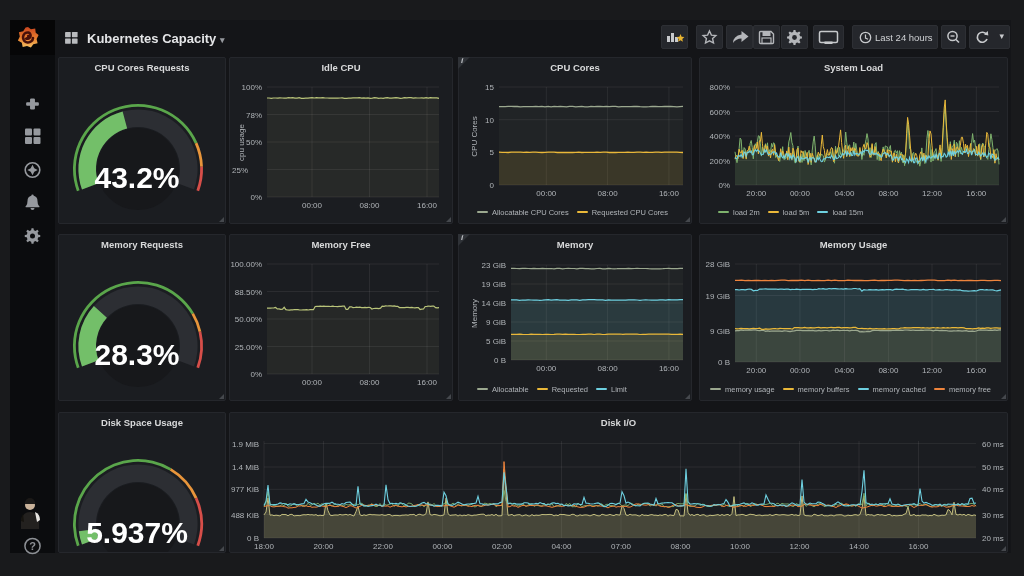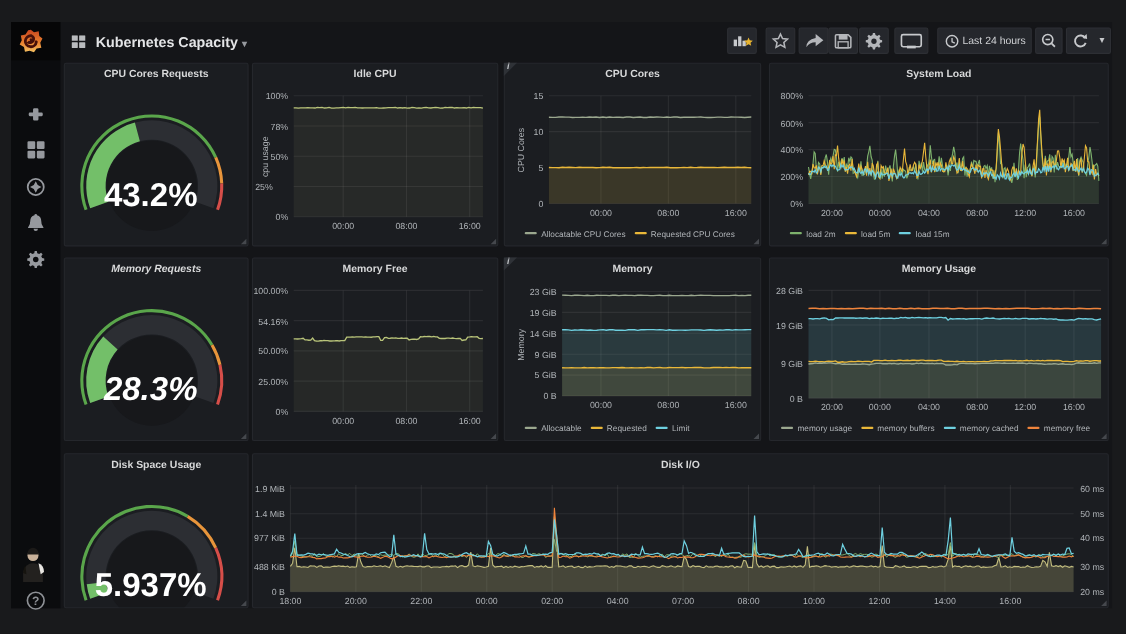--- a/index.html
+++ b/index.html
@@ -137,21 +137,21 @@
         <circle cx="79.0" cy="111" r="41.0" fill="#17181b"></circle>
         <path d="M17.92,133.23 A65.0,65.0 0 0 1 138.38,84.56 L135.82,85.70 A62.2,62.2 0 0 0 20.55,132.27 Z" fill="#5aa64b"></path>
         <path d="M138.38,84.56 A65.0,65.0 0 0 1 143.96,108.73 L141.16,108.83 A62.2,62.2 0 0 0 135.82,85.70 Z" fill="#e8953b"></path>
         <path d="M143.96,108.73 A65.0,65.0 0 0 1 140.08,133.23 L137.45,132.27 A62.2,62.2 0 0 0 141.16,108.83 Z" fill="#d64e49"></path>
         <path d="M22.99,131.38 A59.6,59.6 0 1 1 135.01,131.38 L118.47,125.36 A42.0,42.0 0 1 0 39.53,125.36 Z" fill="#2c2e33"></path>
         <path d="M22.99,131.38 A59.6,59.6 0 0 1 63.61,53.42 L68.16,70.42 A42.0,42.0 0 0 0 39.53,125.36 Z" fill="#73bf69"></path>
       </svg>
       <div class="gval" style="top:103px;">43.2%</div>
       <div class="corner"></div>
     </div>
-<div class="panel" style="left:58px;top:234px;width:168px;height:167px;font-style:italic;">
+<div class="panel" style="left:58px;top:234px;width:168px;height:167px;">
       <div class="ptitle">Memory Requests</div>
       <svg width="166" height="165" viewBox="0 0 166 165" style="position:absolute;left:0;top:0">
         <circle cx="79.0" cy="111" r="41.0" fill="#17181b"></circle>
         <path d="M17.92,133.23 A65.0,65.0 0 0 1 134.95,77.91 L132.54,79.34 A62.2,62.2 0 0 0 20.55,132.27 Z" fill="#5aa64b"></path>
         <path d="M134.95,77.91 A65.0,65.0 0 0 1 142.33,96.38 L139.61,97.01 A62.2,62.2 0 0 0 132.54,79.34 Z" fill="#e8953b"></path>
         <path d="M142.33,96.38 A65.0,65.0 0 0 1 140.08,133.23 L137.45,132.27 A62.2,62.2 0 0 0 139.61,97.01 Z" fill="#d64e49"></path>
         <path d="M22.99,131.38 A59.6,59.6 0 1 1 135.01,131.38 L118.47,125.36 A42.0,42.0 0 1 0 39.53,125.36 Z" fill="#2c2e33"></path>
         <path d="M22.99,131.38 A59.6,59.6 0 0 1 34.89,70.92 L47.92,82.76 A42.0,42.0 0 0 0 39.53,125.36 Z" fill="#73bf69"></path>
       </svg>
       <div class="gval" style="top:103px;">28.3%</div>
@@ -264,21 +264,21 @@
         <line x1="37" y1="84.0" x2="209" y2="84.0" stroke="rgba(255,255,255,0.07)" stroke-width="1"></line>
         <line x1="37" y1="111.5" x2="209" y2="111.5" stroke="rgba(255,255,255,0.07)" stroke-width="1"></line>
         <line x1="37" y1="139.0" x2="209" y2="139.0" stroke="rgba(255,255,255,0.07)" stroke-width="1"></line>
         <line x1="82.0" y1="29" x2="82.0" y2="139" stroke="rgba(255,255,255,0.07)" stroke-width="1"></line>
         <line x1="139.5" y1="29" x2="139.5" y2="139" stroke="rgba(255,255,255,0.07)" stroke-width="1"></line>
         <line x1="197.0" y1="29" x2="197.0" y2="139" stroke="rgba(255,255,255,0.07)" stroke-width="1"></line>
         <path d="M37.0,73.1 L38.7,73.0 L40.4,73.2 L42.2,73.0 L43.9,72.8 L45.6,72.5 L47.3,74.0 L49.0,73.9 L50.8,74.3 L52.5,74.2 L54.2,72.3 L55.9,74.7 L57.6,75.0 L59.4,75.1 L61.1,74.8 L62.8,74.8 L64.5,74.5 L66.2,74.6 L68.0,74.6 L69.7,75.0 L71.4,75.0 L73.1,74.9 L74.8,74.8 L76.6,74.6 L78.3,75.0 L80.0,74.7 L81.7,74.7 L83.4,74.7 L85.2,71.5 L86.9,71.4 L88.6,71.4 L90.3,71.2 L92.0,71.4 L93.8,71.2 L95.5,71.3 L97.2,71.3 L98.9,71.3 L100.6,71.5 L102.4,71.2 L104.1,71.4 L105.8,71.5 L107.5,71.6 L109.2,71.3 L111.0,71.3 L112.7,71.1 L114.4,71.1 L116.1,74.4 L117.8,74.4 L119.6,71.9 L121.3,71.8 L123.0,72.6 L124.7,72.5 L126.4,72.2 L128.2,72.4 L129.9,72.1 L131.6,72.6 L133.3,72.6 L135.0,72.3 L136.8,72.6 L138.5,72.4 L140.2,72.5 L141.9,74.0 L143.6,73.5 L145.4,73.4 L147.1,73.3 L148.8,73.6 L150.5,73.1 L152.2,71.1 L154.0,71.3 L155.7,70.9 L157.4,71.0 L159.1,70.9 L160.8,70.9 L162.6,71.2 L164.3,70.8 L166.0,71.3 L167.7,71.3 L169.4,72.6 L171.2,72.7 L172.9,72.7 L174.6,72.7 L176.3,72.4 L178.0,72.4 L179.8,72.6 L181.5,72.3 L183.2,72.6 L184.9,72.8 L186.6,72.7 L188.4,72.6 L190.1,74.5 L191.8,74.1 L193.5,74.0 L195.2,71.5 L197.0,71.3 L198.7,71.0 L200.4,71.3 L202.1,71.2 L203.8,71.1 L205.6,72.6 L207.3,72.9 L209.0,72.7 L209.0,139 L37.0,139 Z" fill="#b9c47a" fill-opacity="0.07" stroke="none"></path>
         <path d="M37.0,73.1 L38.7,73.0 L40.4,73.2 L42.2,73.0 L43.9,72.8 L45.6,72.5 L47.3,74.0 L49.0,73.9 L50.8,74.3 L52.5,74.2 L54.2,72.3 L55.9,74.7 L57.6,75.0 L59.4,75.1 L61.1,74.8 L62.8,74.8 L64.5,74.5 L66.2,74.6 L68.0,74.6 L69.7,75.0 L71.4,75.0 L73.1,74.9 L74.8,74.8 L76.6,74.6 L78.3,75.0 L80.0,74.7 L81.7,74.7 L83.4,74.7 L85.2,71.5 L86.9,71.4 L88.6,71.4 L90.3,71.2 L92.0,71.4 L93.8,71.2 L95.5,71.3 L97.2,71.3 L98.9,71.3 L100.6,71.5 L102.4,71.2 L104.1,71.4 L105.8,71.5 L107.5,71.6 L109.2,71.3 L111.0,71.3 L112.7,71.1 L114.4,71.1 L116.1,74.4 L117.8,74.4 L119.6,71.9 L121.3,71.8 L123.0,72.6 L124.7,72.5 L126.4,72.2 L128.2,72.4 L129.9,72.1 L131.6,72.6 L133.3,72.6 L135.0,72.3 L136.8,72.6 L138.5,72.4 L140.2,72.5 L141.9,74.0 L143.6,73.5 L145.4,73.4 L147.1,73.3 L148.8,73.6 L150.5,73.1 L152.2,71.1 L154.0,71.3 L155.7,70.9 L157.4,71.0 L159.1,70.9 L160.8,70.9 L162.6,71.2 L164.3,70.8 L166.0,71.3 L167.7,71.3 L169.4,72.6 L171.2,72.7 L172.9,72.7 L174.6,72.7 L176.3,72.4 L178.0,72.4 L179.8,72.6 L181.5,72.3 L183.2,72.6 L184.9,72.8 L186.6,72.7 L188.4,72.6 L190.1,74.5 L191.8,74.1 L193.5,74.0 L195.2,71.5 L197.0,71.3 L198.7,71.0 L200.4,71.3 L202.1,71.2 L203.8,71.1 L205.6,72.6 L207.3,72.9 L209.0,72.7" fill="none" stroke="#b9c47a" stroke-width="1.2"></path>
       </svg>
       <div class="axlbl ylbl" style="left:-12px;top:25.0px;width:44px;">100.00%</div>
-      <div class="axlbl ylbl" style="left:-12px;top:52.5px;width:44px;">54.16%</div>
+      <div class="axlbl ylbl" style="left:-12px;top:52.5px;width:44px;">88.50%</div>
       <div class="axlbl ylbl" style="left:-12px;top:80.0px;width:44px;">50.00%</div>
       <div class="axlbl ylbl" style="left:-12px;top:107.5px;width:44px;">25.00%</div>
       <div class="axlbl ylbl" style="left:-12px;top:135.0px;width:44px;">0%</div>
       <div class="axlbl" style="left:66.0px;top:142.5px;width:32px;text-align:center;">00:00</div>
       <div class="axlbl" style="left:123.5px;top:142.5px;width:32px;text-align:center;">08:00</div>
       <div class="axlbl" style="left:181.0px;top:142.5px;width:32px;text-align:center;">16:00</div>
       <div class="corner"></div>
     </div>
 <div class="panel" style="left:458px;top:234px;width:234px;height:167px;">
       <div class="ptitle">Memory</div>

